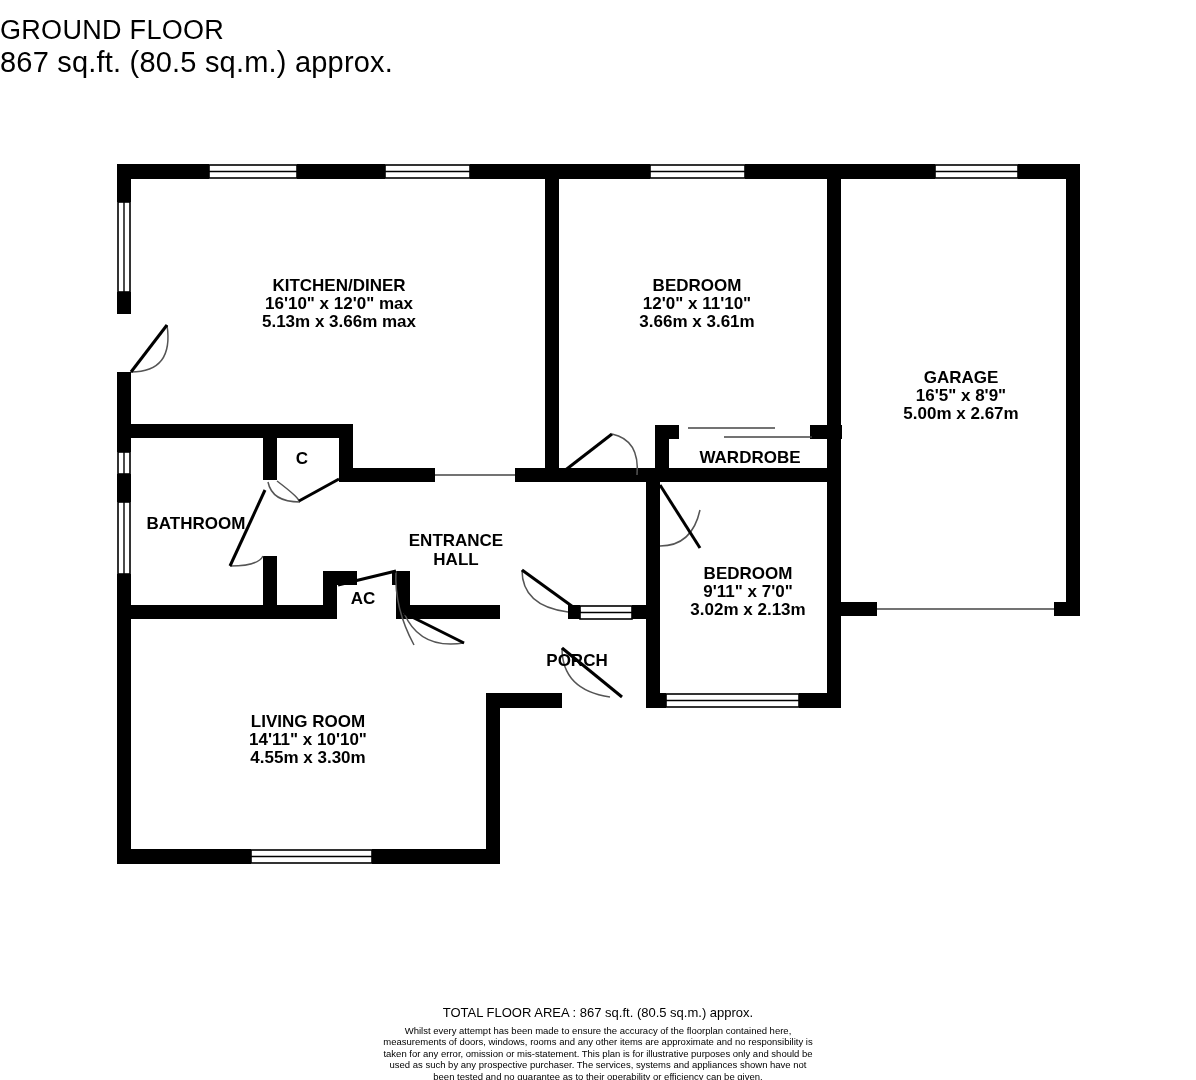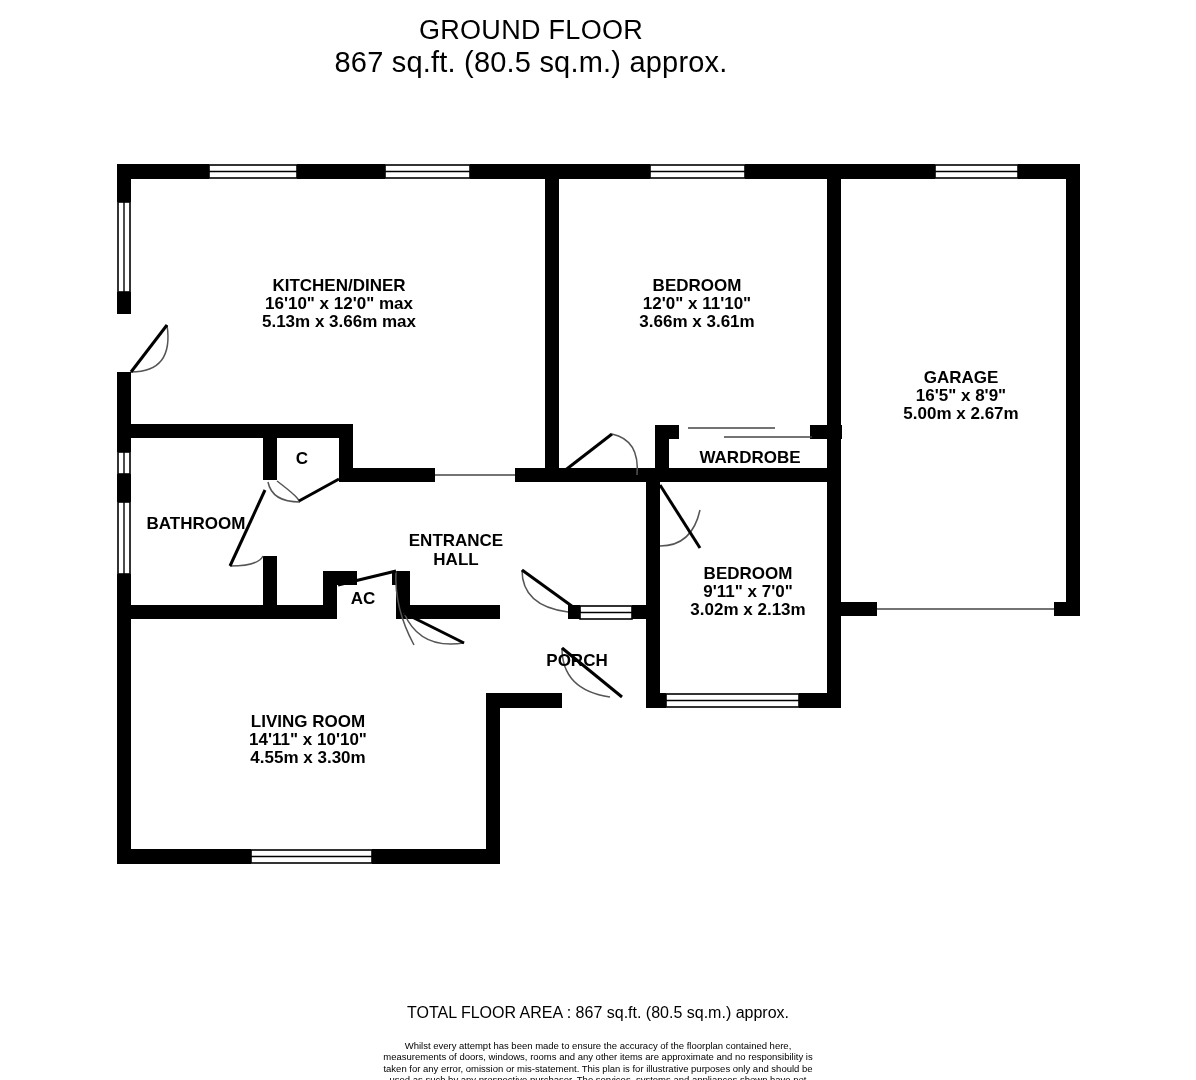--- a/index.html
+++ b/index.html
@@ -17,23 +17,22 @@
     overflow: hidden;
   }
   #plan-page {
     position: relative;
     width: 1196px;
     height: 1080px;
   }
   .title-block {
     position: absolute;
     top: 14px;
-    left: 9px;
+    left: 0;
     width: 1044px;
-    text-align: center;
   }
   .title-line1 {
     font-size: 27px;
     letter-spacing: 0.3px;
     line-height: 33px;
   }
   .title-line2 {
     font-size: 29px;
     letter-spacing: 0.2px;
     line-height: 31px;
@@ -44,23 +43,23 @@
     left: 0;
   }
   .footer-block {
     position: absolute;
     left: 0;
     top: 1004px;
     width: 1196px;
     text-align: center;
   }
   .footer-total {
-    font-size: 16px;
+    font-size: 13px;
     line-height: 18px;
-    margin-bottom: 18px;
+    margin-bottom: 3px;
   }
   .footer-disclaimer {
     font-size: 9.5px;
     line-height: 11.4px;
     width: 430px;
     margin: 0 auto;
   }
   text {
     font-family: "Liberation Sans", sans-serif;
     fill: #000000;

